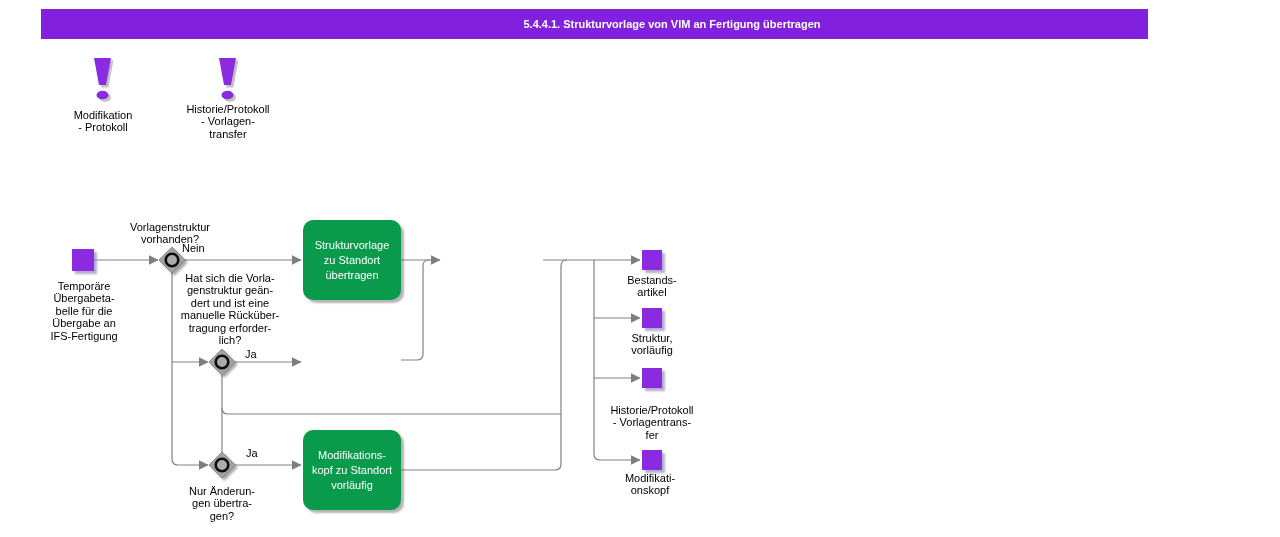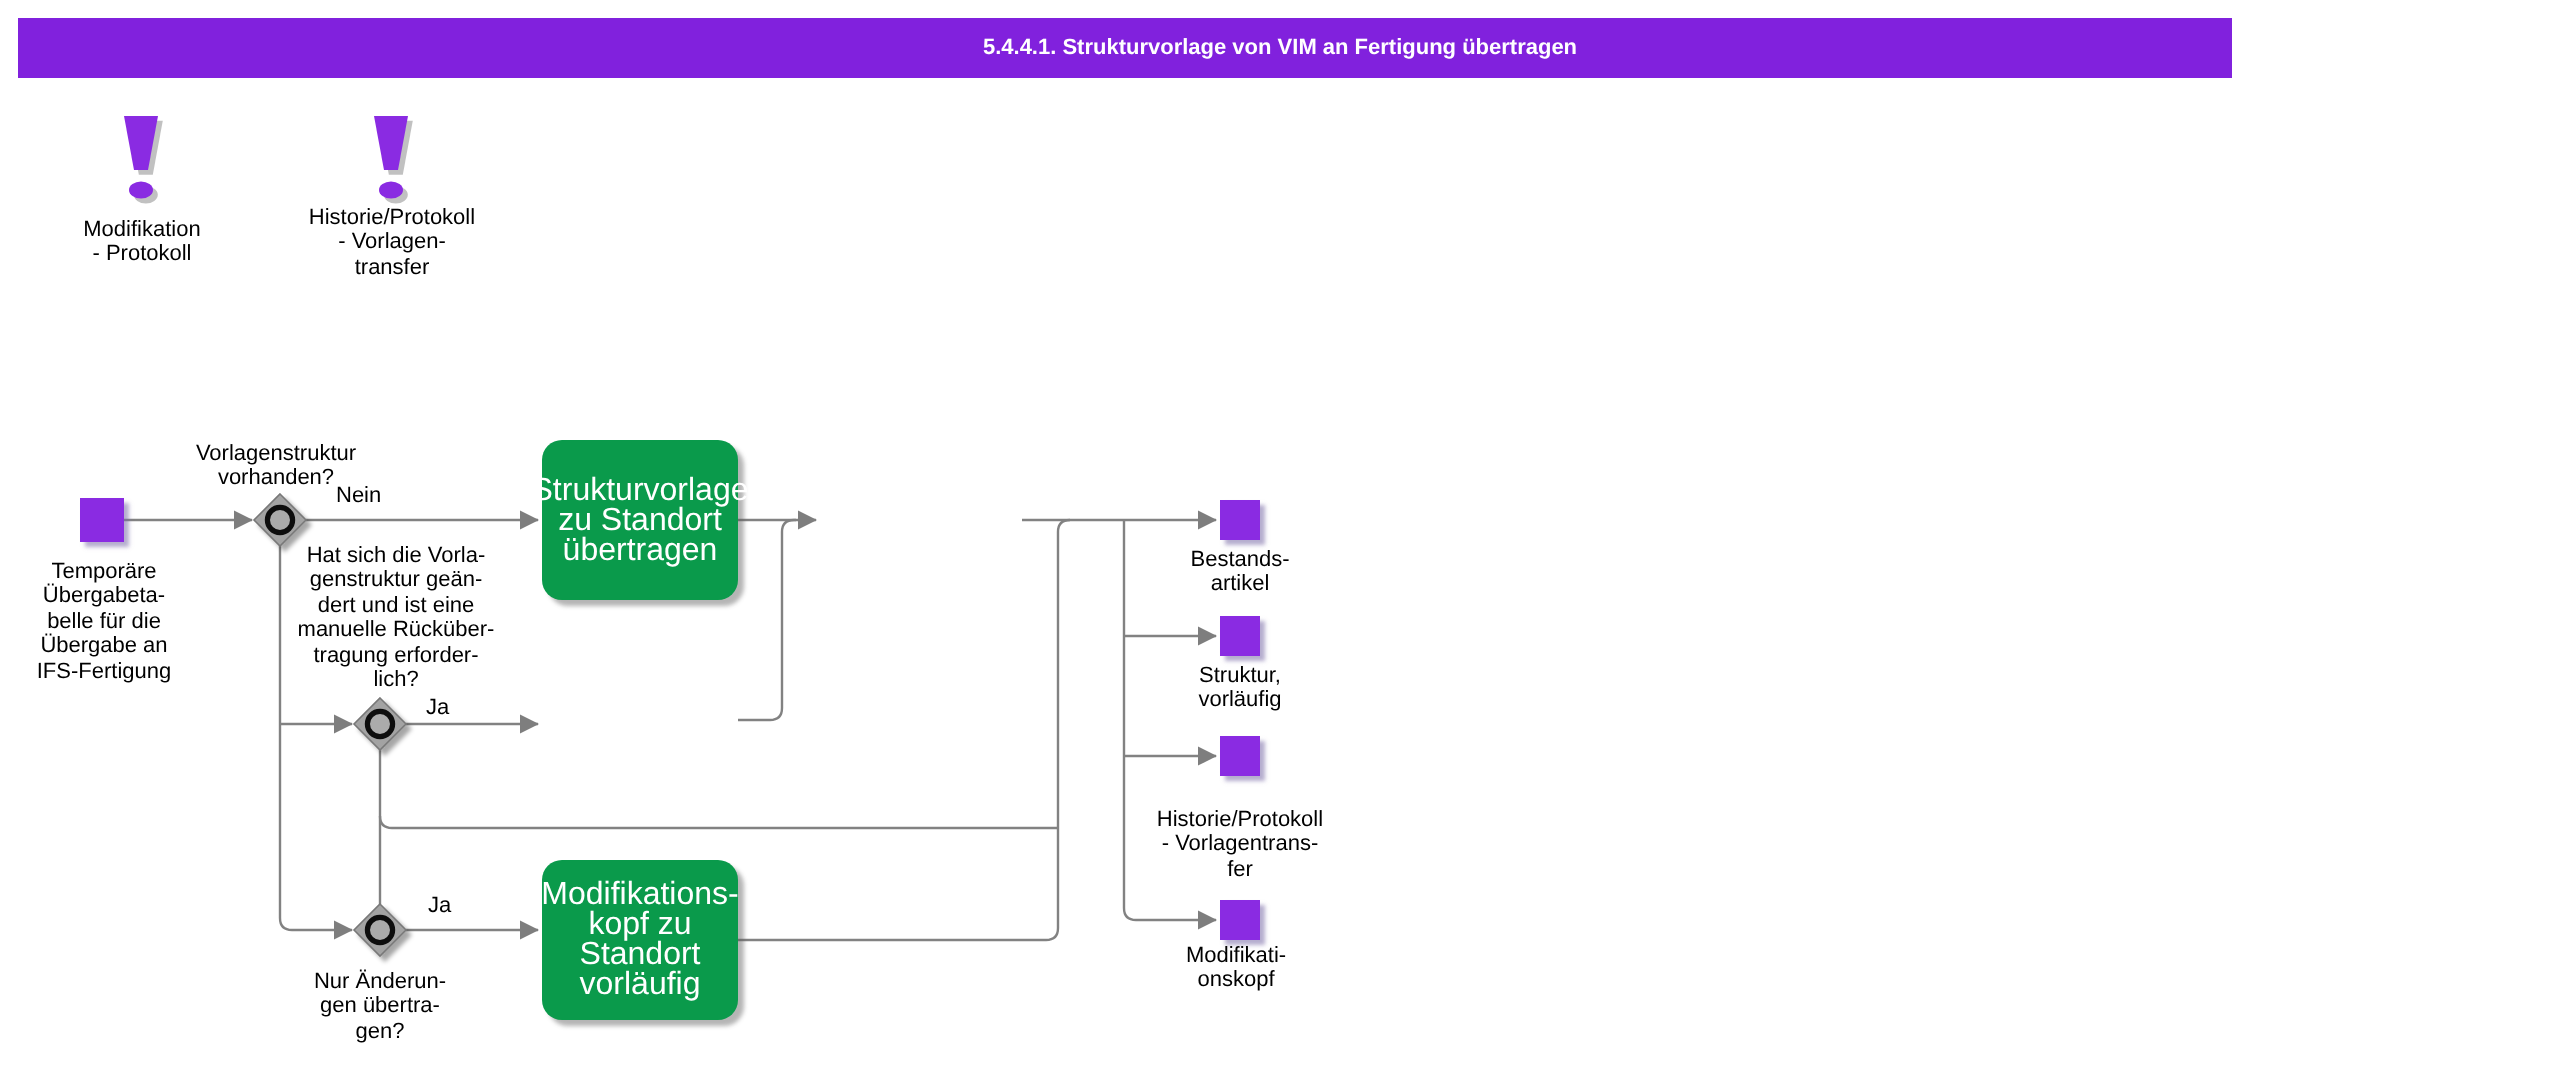--- a/index.html
+++ b/index.html
@@ -1,26 +1,26 @@
 <!DOCTYPE html>
 <html><head>
 <meta charset="utf-8">
 <style>
   html,body{margin:0;padding:0;background:#fff;}
   #canvas{position:relative;width:1116px;height:537px;background:#ffffff;overflow:hidden;
-          font-family:"Liberation Sans",sans-serif;}
+          font-family:"Liberation Sans",sans-serif;margin-left:32px;}
   .titlebar{position:absolute;left:9px;top:9px;width:1262px;height:30px;background:#8121dd;
             display:flex;align-items:center;justify-content:center;}
   .titlebar span{color:#ffffff;font-size:11px;font-weight:bold;}
   .lbl{position:absolute;font-size:11px;line-height:12.4px;color:#000;text-align:center;
        white-space:pre-line;}
   .lbl.left{text-align:left;}
   .activity{position:absolute;width:98px;height:80px;background:#0a9a4b;border-radius:10px;
             color:#fff;display:flex;align-items:center;justify-content:center;text-align:center;
-            font-size:16px;line-height:15px;white-space:pre-line;
+            font-size:11px;line-height:15px;white-space:pre-line;
             box-shadow:3px 3px 2px rgba(90,90,90,.45);}
   .pnode{position:absolute;width:20px;height:20px;background:#8a2be2;
          box-shadow:2.5px 2.5px 2px rgba(120,105,165,.55);}
   .pnode.start{width:22px;height:22px;}
   svg.flow{position:absolute;left:0;top:0;}
   .icon{position:absolute;}
 </style>
 </head>
 <body>
 
@@ -98,21 +98,21 @@
 
   <div class="pnode start" style="left:40px;top:249px"></div>
   <div class="lbl" style="left:0px;top:280px;width:104px">Temporäre
 Übergabeta-
 belle für die
 Übergabe an
 IFS-Fertigung</div>
 
   <div class="lbl" style="left:80px;top:221px;width:116px">Vorlagenstruktur
 vorhanden?</div>
-  <div class="lbl left" style="left:168px;top:242px;width:40px">Nein</div>
+  <div class="lbl left" style="left:150px;top:242px;width:40px">Nein</div>
   <div class="lbl" style="left:139px;top:272px;width:118px">Hat sich die Vorla-
 genstruktur geän-
 dert und ist eine
 manuelle Rücküber-
 tragung erforder-
 lich?</div>
   <div class="lbl left" style="left:213px;top:348px;width:30px">Ja</div>
   <div class="lbl" style="left:138px;top:485px;width:104px">Nur Änderun-
 gen übertra-
 gen?</div>

